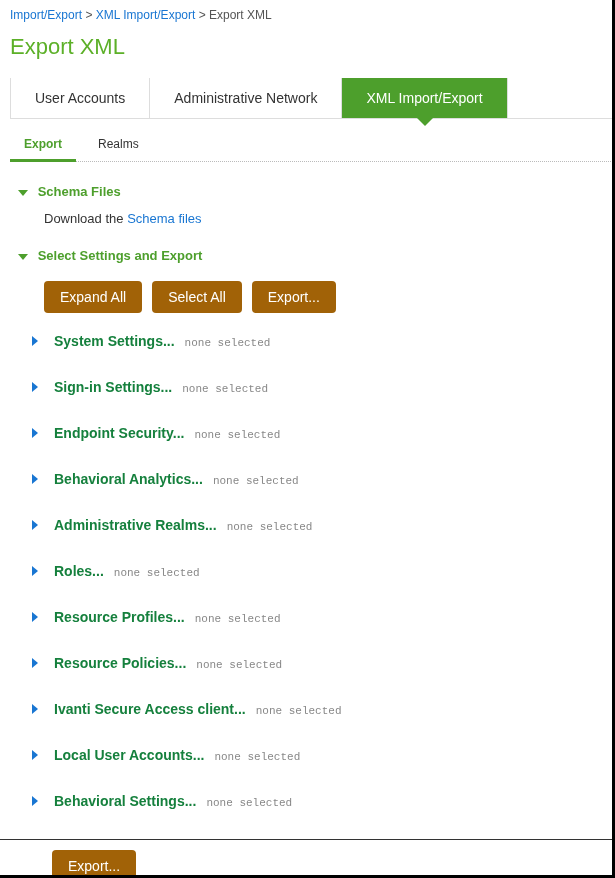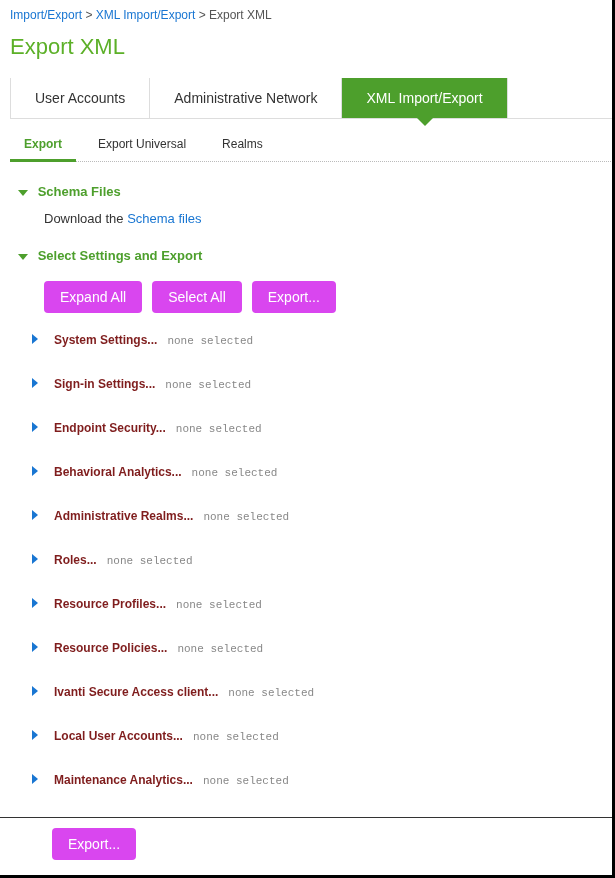--- a/index.html
+++ b/index.html
@@ -15,24 +15,24 @@
     .main-tab.active::after { content: ""; position: absolute; bottom: -8px; left: 50%; transform: translateX(-50%); width: 0; height: 0; border-left: 8px solid transparent; border-right: 8px solid transparent; border-top: 8px solid #4d9f2c; }
     .sub-tabs { display: flex; margin-top: 10px; border-bottom: 1px dotted #bbb; gap: 8px; }
     .sub-tab { padding: 8px 14px; font-size: 12px; color: #333; cursor: pointer; }
     .sub-tab.active { color: #4d9f2c; border-bottom: 3px solid #4d9f2c; font-weight: bold; margin-bottom: -1px; }
     .section-header { color: #4d9f2c; font-size: 13px; font-weight: bold; margin: 22px 0 12px 8px; cursor: pointer; }
     .chev-down { display: inline-block; width: 0; height: 0; border-left: 5px solid transparent; border-right: 5px solid transparent; border-top: 6px solid #4d9f2c; margin-right: 6px; vertical-align: middle; }
     .chev-right { display: inline-block; width: 0; height: 0; border-top: 5px solid transparent; border-bottom: 5px solid transparent; border-left: 6px solid #1976d2; margin-right: 6px; vertical-align: middle; }
     .schema-text { margin-left: 34px; margin-bottom: 10px; font-size: 13px; }
     .schema-text a { color: #1976d2; text-decoration: none; }
     .action-row { margin: 18px 0 10px 34px; display: flex; gap: 10px; }
-    .btn { background: #d946ef; color: #fff; border: none; border-radius: 4px; padding: 8px 16px; font-size: 14px; cursor: pointer; }
+    .btn { background: #a16207; color: #fff; border: none; border-radius: 4px; padding: 8px 16px; font-size: 14px; cursor: pointer; }
     .category-list { margin-top: 20px; }
     .category-item { margin: 0 0 30px 22px; display: flex; align-items: baseline; gap: 10px; }
-    .category-label { font-weight: bold; font-size: 12px; color: #7f1d1d; cursor: pointer; }
+    .category-label { font-weight: bold; font-size: 14px; color: #15803d; cursor: pointer; }
     .category-status { color: #888; font-size: 11px; font-family: Liberation Mono, monospace; }
     .footer-bar { border-top: 1px solid #333; padding: 10px 0 10px 52px; margin-top: 10px; }
     .right-border { position: absolute; right: 0; top: 0; bottom: 0; width: 3px; background: #000; }
     .bottom-border { position: absolute; bottom: 0; left: 0; right: 0; height: 3px; background: #000; }
     .outer { position: relative; width: 615px; height: 878px; overflow: hidden; }
   </style>
 </head>
 <body>
 
 <div class="outer">
@@ -48,21 +48,20 @@
   <h1 class="page-title">Export XML</h1>
 
   <div class="main-tabs">
     <div class="main-tab">User Accounts</div>
     <div class="main-tab">Administrative Network</div>
     <div class="main-tab active">XML Import/Export</div>
   </div>
 
   <div class="sub-tabs">
     <div class="sub-tab active">Export</div>
-    <div class="sub-tab">Export Universal</div>
     <div class="sub-tab">Realms</div>
   </div>
 
   <div class="section-header">
     <span class="chev-down"></span>
     <span>Schema Files</span>
   </div>
   <div class="schema-text">
     <span>Download the </span><a href="#">Schema files</a>
   </div>
@@ -124,21 +123,21 @@
       <span class="category-label">Ivanti Secure Access client...</span>
       <span class="category-status">none selected</span>
     </div>
     <div class="category-item">
       <span class="chev-right"></span>
       <span class="category-label">Local User Accounts...</span>
       <span class="category-status">none selected</span>
     </div>
     <div class="category-item">
       <span class="chev-right"></span>
-      <span class="category-label">Maintenance Analytics...</span>
+      <span class="category-label">Behavioral Settings...</span>
       <span class="category-status">none selected</span>
     </div>
   </div>
 </div>
 
 <div class="footer-bar">
   <button class="btn">Export...</button>
 </div>
 
 <div class="right-border"></div>

